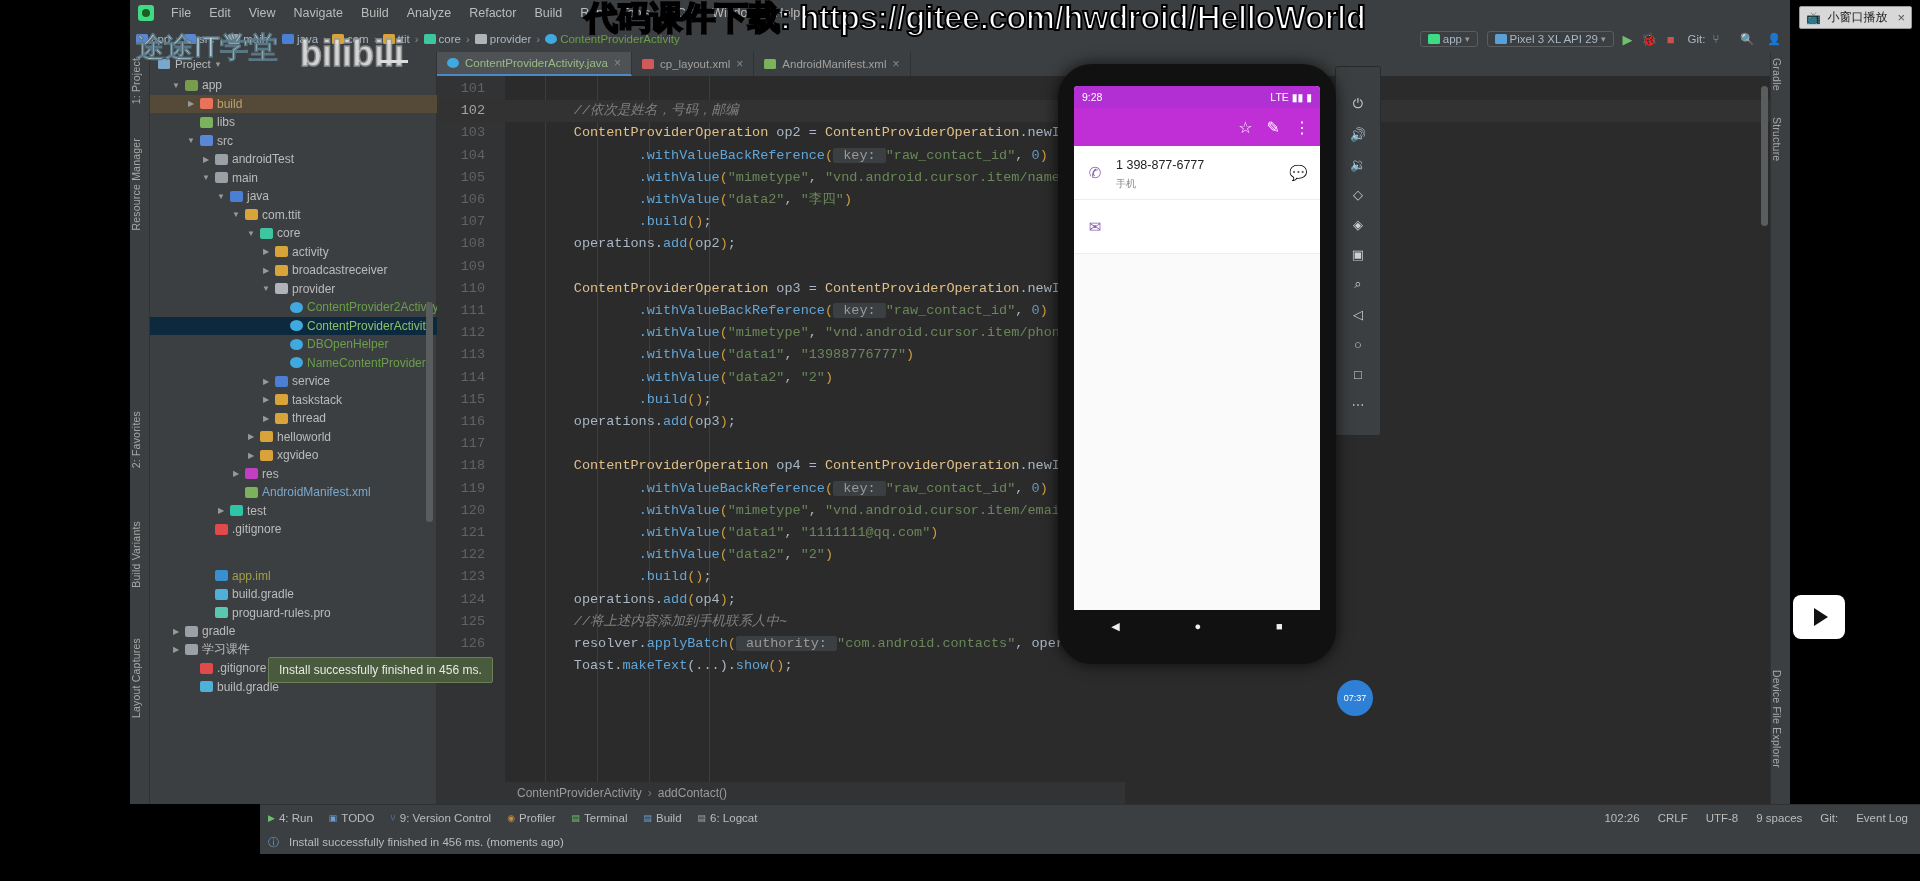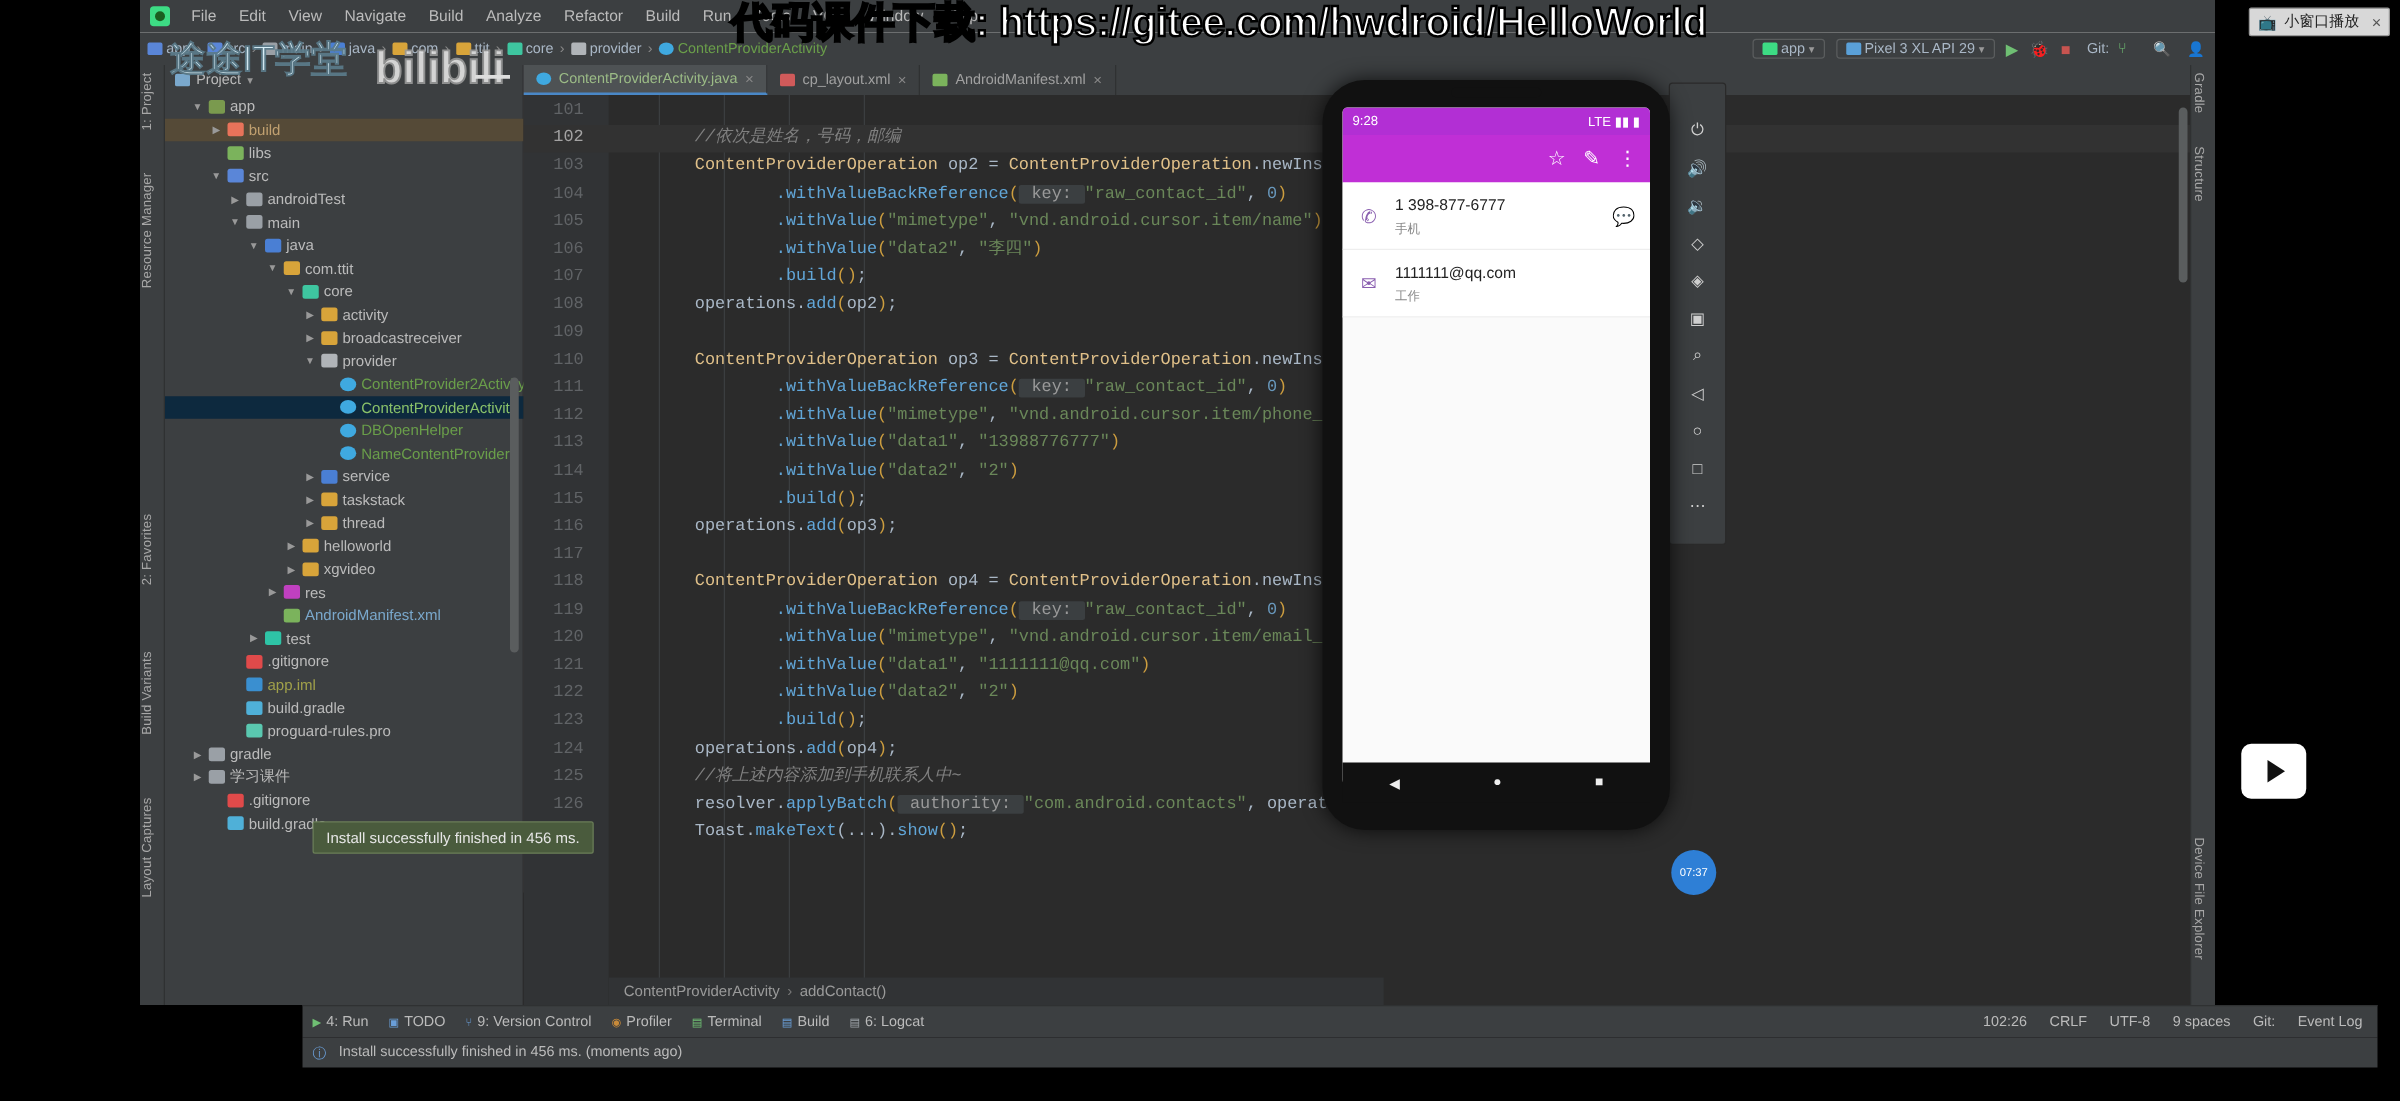--- a/index.html
+++ b/index.html
@@ -1,22 +1,22 @@
 <!DOCTYPE html>
 <html><head>
 <meta charset="utf-8">
 <style>
   * { box-sizing: border-box; margin:0; padding:0; }
   html,body { width:1920px; height:881px; overflow:hidden; background:#2b2b2b;
     font-family:"Liberation Sans", sans-serif; }
   #root { position:relative; width:1920px; height:881px; background:#000; }
 
   
-  .ide { position:absolute; left:112px; top:0; width:1660px; height:714px;
-         background:#ffffff; color:#bbb; }
+  .ide { position:absolute; left:130px; top:0; width:1660px; height:714px;
+         background:#3b82f6; color:#bbb; }
 
   
   .letterbox-left { position:absolute; left:0; top:0; width:130px; height:881px; background:#000; }
   .letterbox-right { position:absolute; left:1790px; top:0; width:130px; height:881px; background:#000; }
 
   
   .menubar { position:absolute; left:0; top:0; width:1660px; height:26px;
              background:#3c3f41; display:flex; align-items:center; padding-left:4px; }
   .andro-logo { width:16px; height:16px; border-radius:3px; background:#3ddc84; margin:0 8px 0 4px;
                 position:relative; }
@@ -382,21 +382,21 @@
           <div class="node" style="padding-left: 66px;">
             <span class="arrow">▶</span>
             <span class="nicon" style="background: rgb(46, 196, 166);"></span>
             <span style="color: rgb(187, 187, 187);">test</span>
           </div>
           <div class="node" style="padding-left: 51px;">
             <span class="arrow"></span>
             <span class="nicon" style="background: rgb(224, 74, 74);"></span>
             <span style="color: rgb(187, 187, 187);">.gitignore</span>
           </div>
-          <div class="node" style="padding-left: 51px;">
+          <div class="node" style="padding-left: 51px; margin-top: 28px;">
             <span class="arrow"></span>
             <span class="nicon" style="background: rgb(58, 143, 208);"></span>
             <span style="color: rgb(160, 160, 74);">app.iml</span>
           </div>
           <div class="node" style="padding-left: 51px;">
             <span class="arrow"></span>
             <span class="nicon" style="background: rgb(79, 176, 216);"></span>
             <span style="color: rgb(187, 187, 187);">build.gradle</span>
           </div>
           <div class="node" style="padding-left: 51px;">
@@ -668,24 +668,20 @@
           <span class="c-ico">✆</span>
           <span class="c-main">
             <span class="c-val">1 398-877-6777</span><br>
             <span class="c-lbl">手机</span>
           </span>
           <span class="c-ico">💬</span>
         </div>
 
         <div class="contact-row">
           <span class="c-ico">✉</span>
-          <span class="c-main">
-            <span class="c-val">1111111@qq.com</span><br>
-            <span class="c-lbl">工作</span>
-          </span>
         </div>
       </div>
 
       <div class="emu-navbar">
         <span class="nav-g">◀</span>
         <span class="nav-g">●</span>
         <span class="nav-g">■</span>
       </div>
     </div>
   </div>

